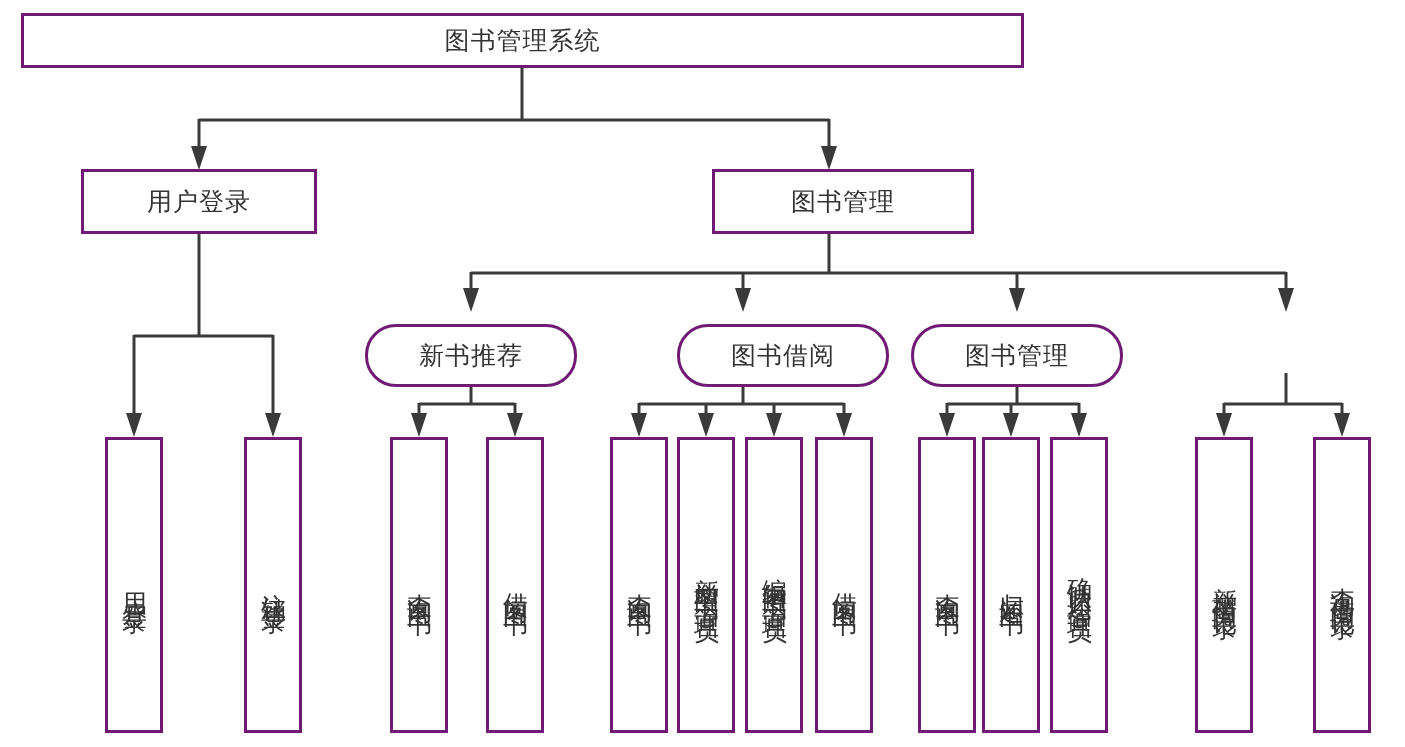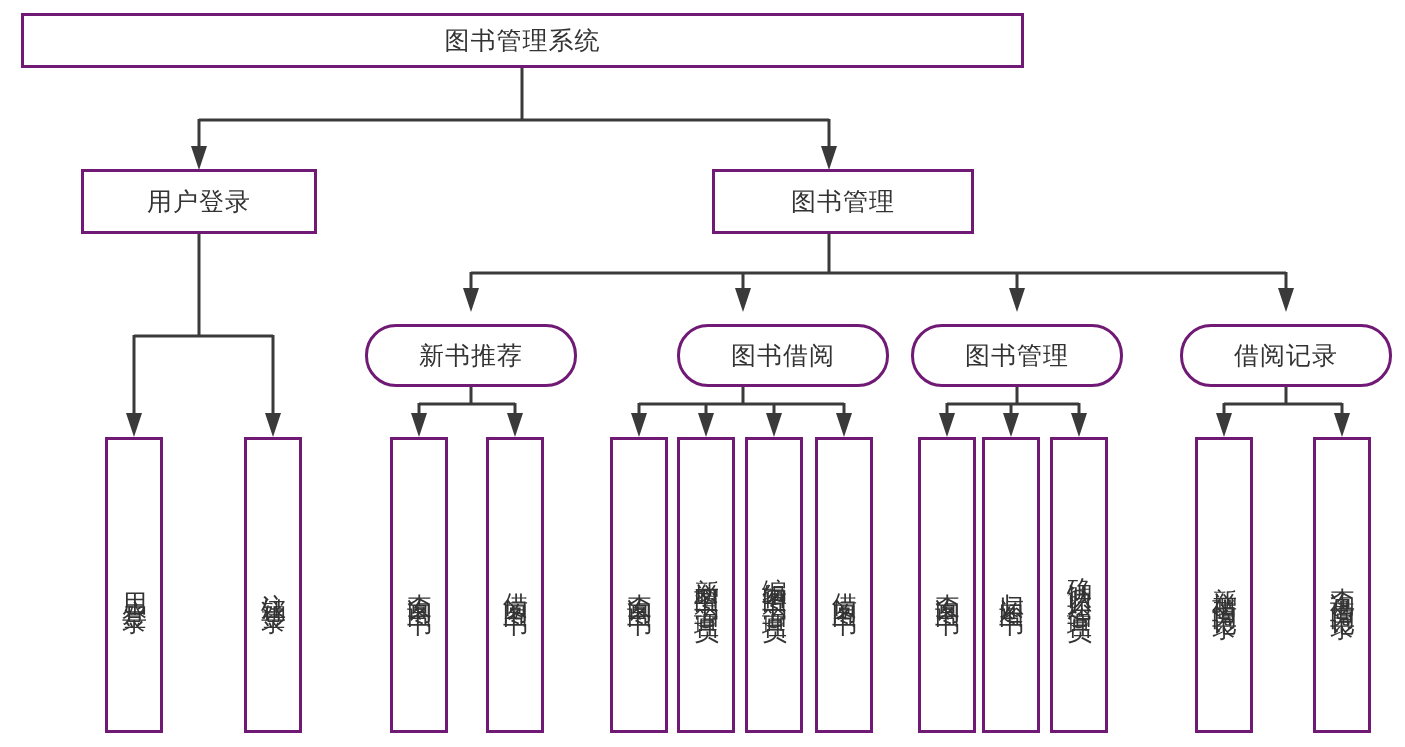--- a/index.html
+++ b/index.html
@@ -107,21 +107,20 @@
   </svg>
 
   <div class="node root">图书管理系统</div>
 
   <div class="node lv2" style="left:81px;width:236px;">用户登录</div>
   <div class="node lv2" style="left:712px;width:262px;">图书管理</div>
 
   <div class="node lv3" style="left:365px;width:212px;">新书推荐</div>
   <div class="node lv3" style="left:637px;width:212px;margin-left:40px;">图书借阅</div>
   <div class="node lv3" style="left:911px;width:212px;">图书管理</div>
-  <div class="node lv3" style="left:1180px;width:212px;">借阅记录</div>
 
   <div class="node leaf" style="left:105px;">用户登录</div>
   <div class="node leaf" style="left:244px;">注销登录</div>
 
   <div class="node leaf" style="left:390px;">查询图书</div>
   <div class="node leaf" style="left:486px;">借阅图书</div>
 
   <div class="node leaf" style="left:610px;">查询图书</div>
   <div class="node leaf" style="left:677px;">新增图书（管理员）</div>
   <div class="node leaf" style="left:745px;">编辑图书（管理员）</div>

